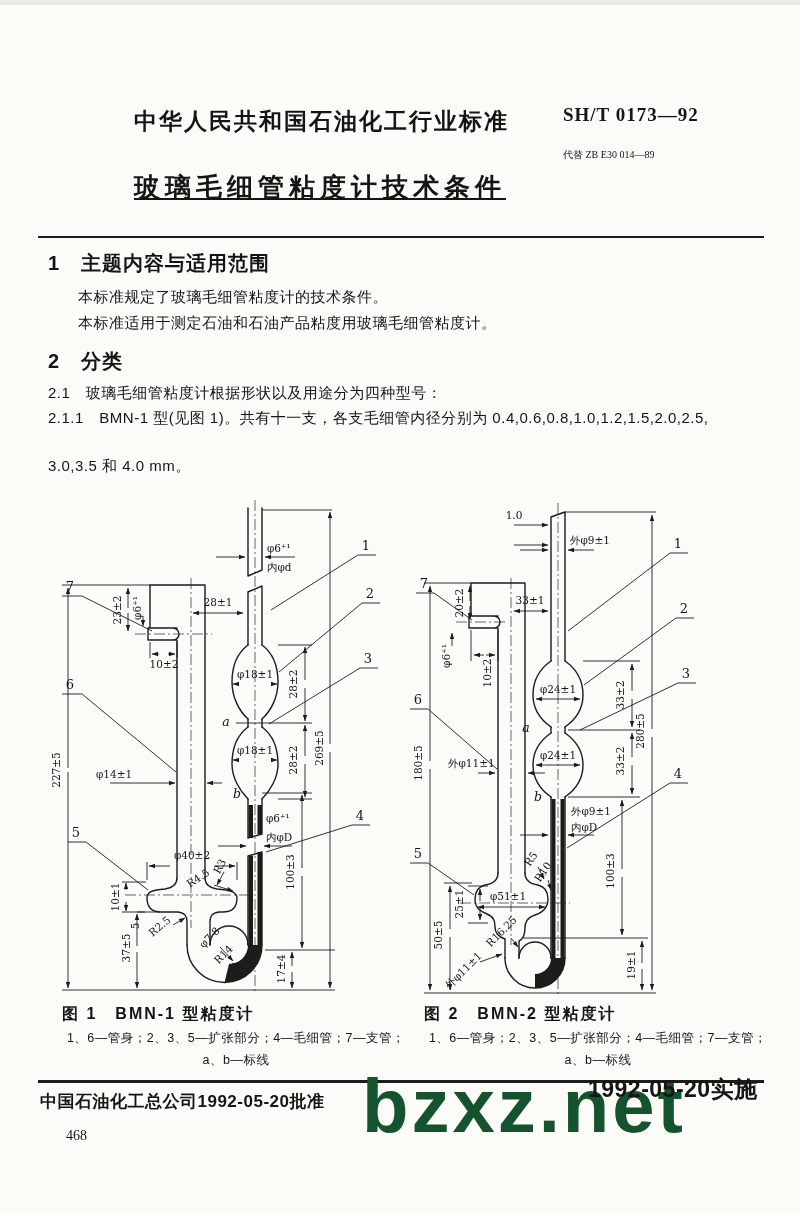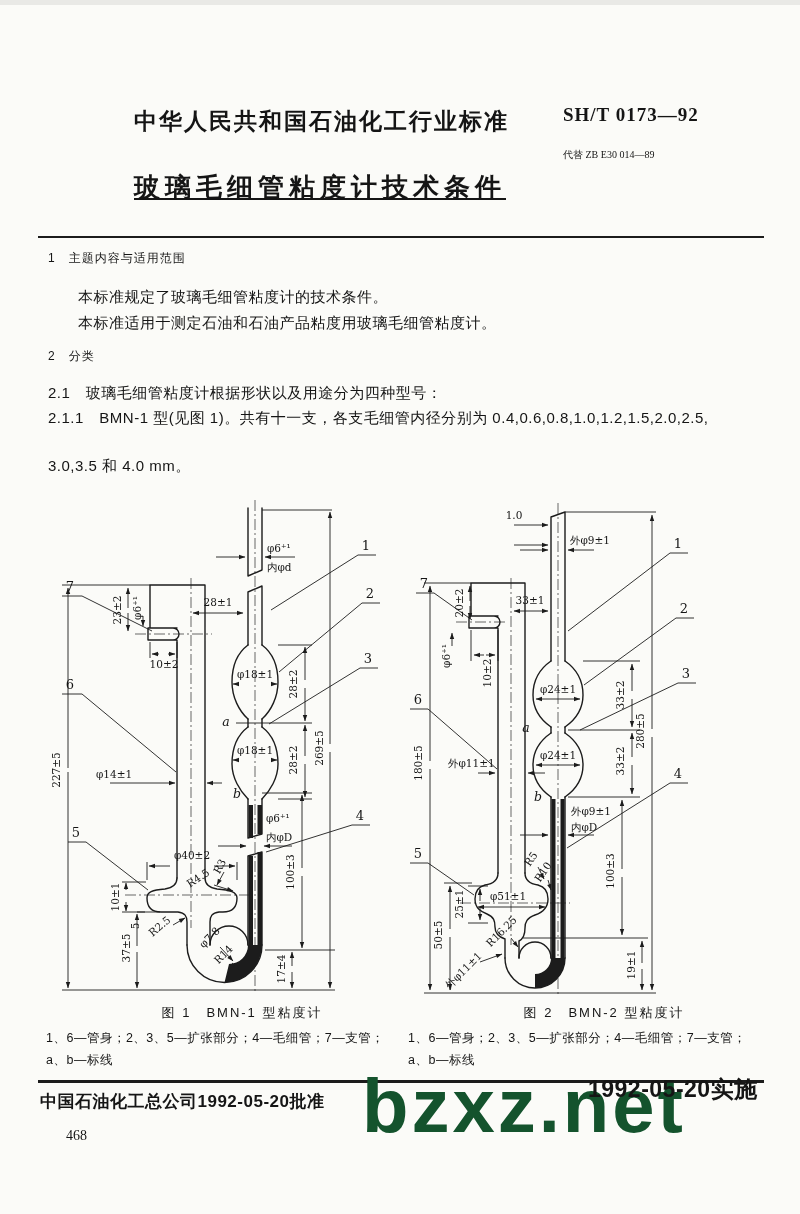--- a/index.html
+++ b/index.html
@@ -6,24 +6,24 @@
   .page{position:relative;width:800px;height:1214px;margin:0 auto;background:#fbfbf8;
         font-family:"Liberation Sans",sans-serif;color:#151515;overflow:hidden;}
   .abs{position:absolute;}
   .topstreak{left:0;top:0;width:800px;height:5px;background:#e9e9e6;}
   .org{left:134px;top:106px;font-size:23px;font-weight:bold;letter-spacing:2px;}
   .stdno{left:563px;top:104px;font-size:19px;font-weight:bold;font-family:"Liberation Serif",serif;letter-spacing:1px;}
   .repl{left:563px;top:148px;font-size:10px;font-family:"Liberation Serif",serif;}
   .doctitle{left:134px;top:170px;font-size:26px;font-weight:bold;letter-spacing:5px;text-decoration:underline;}
   .rule1{left:38px;top:236px;width:726px;height:2px;background:#1c1c1c;}
   .rule2{left:38px;top:1080px;width:726px;height:3px;background:#1c1c1c;}
-  .h2{font-size:12px;font-weight:normal;letter-spacing:1px;}
+  .h2{font-size:20px;font-weight:bold;letter-spacing:1px;}
   .body-t{font-size:15px;letter-spacing:0.5px;}
-  .cap-t{font-size:13px;font-weight:normal;letter-spacing:2px;text-align:center;width:360px;}
-  .cap-l{font-size:12.5px;width:380px;letter-spacing:0.5px;}
+  .cap-t{font-size:16px;font-weight:bold;letter-spacing:2px;width:360px;}
+  .cap-l{font-size:12.5px;text-align:center;width:380px;letter-spacing:0.5px;}
   .foot-l{left:40px;top:1090px;font-size:17px;font-weight:bold;letter-spacing:0.5px;z-index:3;}
   .foot-r{left:588px;top:1074px;font-size:23px;font-weight:bold;letter-spacing:0.5px;z-index:3;}
   .pageno{left:66px;top:1128px;font-size:14px;font-family:"Liberation Serif",serif;}
   .wm{left:362px;top:1062px;font-size:76px;font-weight:bold;color:#14532d;z-index:1;
       font-family:"Liberation Sans",sans-serif;letter-spacing:3px;}
   svg{position:absolute;}
   svg text{font-family:"DejaVu Serif","Liberation Serif",serif;font-size:10.5px;fill:#151515;}
   svg text.pl{font-size:13px;}
   svg text.it{font-style:italic;font-size:12.5px;}
   .gl{stroke:#1c1c1c;stroke-width:1.4;fill:none;stroke-linecap:round;}

